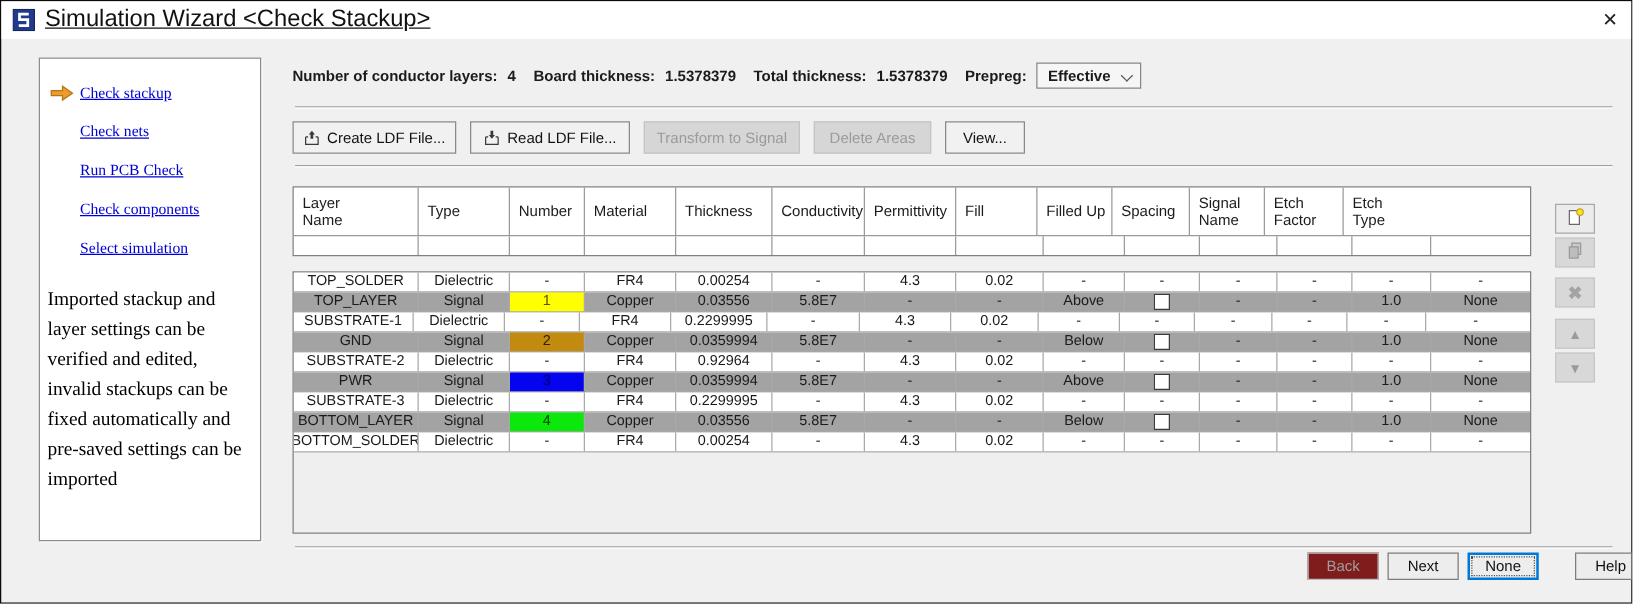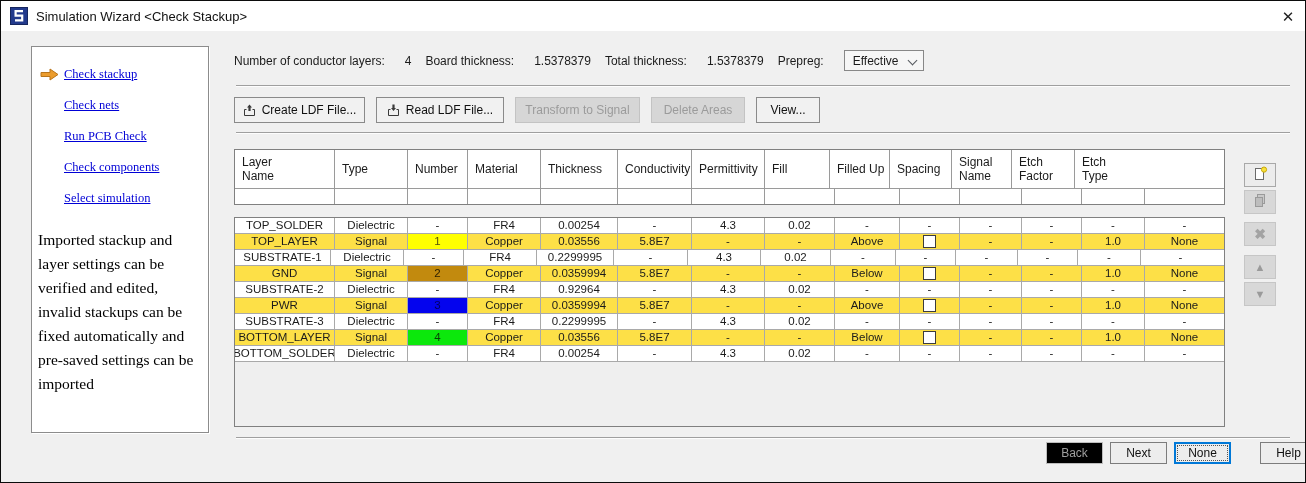--- a/index.html
+++ b/index.html
@@ -5,33 +5,33 @@
   html,body{margin:0;padding:0;background:#fff;}
   .dialog{
     position:relative;width:1304px;height:481px;
     border:1px solid #0b0b0b;background:#f0f0f0;
     font-family:"Liberation Sans",sans-serif;color:#1b1b1b;
     overflow:hidden;
   }
   
   .titlebar{position:absolute;top:0;left:0;right:0;height:30px;background:#ffffff;display:flex;align-items:center;padding-left:9px;}
   .app-icon{width:18px;height:18px;margin-right:8px;flex:0 0 auto;}
-  .title-text{font-size:13px;color:#111;}
+  .title-text{font-size:19px;color:#111;text-decoration:underline;}
   .close-btn{position:absolute;right:7px;top:5px;width:20px;height:20px;display:flex;align-items:center;justify-content:center;
     font-size:15px;color:#222;cursor:pointer;line-height:1;}
   
   .sidebar{position:absolute;left:30px;top:45px;width:178px;height:387px;background:#fff;
     border:1px solid #8c8c8c;box-shadow:1px 1px 0 #ffffff;padding-top:12px;box-sizing:border-box;}
   .nav-item{display:flex;align-items:center;height:31px;padding-left:8px;}
   .nav-arrow{width:24px;flex:0 0 auto;display:flex;align-items:center;}
   .nav-link{font-size:12.5px;color:#0000d6;text-decoration:underline;cursor:pointer;white-space:nowrap;font-family:Liberation Serif, serif;}
   .sidebar-desc{margin:14px 8px 0 6px;font-family:"Liberation Serif",serif;font-size:15.5px;line-height:24px;color:#000;}
   
   .info-bar{position:absolute;left:233px;top:49px;display:flex;align-items:center;gap:14px;font-size:12px;}
-  .info-pair{display:flex;gap:20px;align-items:center;}
+  .info-pair{display:flex;gap:8px;align-items:center;font-weight:bold;}
   .units-bar{position:absolute;right:16px;top:47px;display:flex;align-items:center;gap:7px;font-size:12px;}
   .combo{position:relative;height:21px;border:1px solid #878787;background:#f6f6f6;
     display:inline-flex;align-items:center;padding:0 24px 0 8px;font-size:12px;box-sizing:border-box;cursor:pointer;}
   .combo .chev{position:absolute;right:7px;top:6px;width:6px;height:6px;border-right:1.6px solid #55595e;border-bottom:1.6px solid #55595e;transform:rotate(45deg);}
   
   .groove{position:absolute;height:0;border-top:1px solid #9f9f9f;border-bottom:1px solid #fdfdfd;}
   
   .btn{position:absolute;height:26px;background:#f1f1f1;border:1px solid #8a8a8a;
     display:flex;align-items:center;justify-content:center;gap:6px;font-size:12px;box-sizing:border-box;cursor:pointer;
     font-family:"Liberation Sans",sans-serif;color:#111;}
@@ -41,36 +41,36 @@
   .hdr-grid{position:absolute;left:233px;top:148px;width:989px;background:#fff;border:1px solid #808080;box-sizing:content-box;}
   .hdr-row{display:flex;height:38px;border-bottom:1px solid #9a9a9a;}
   .hcell{box-sizing:border-box;border-right:1px solid #9a9a9a;padding:2px 2px 2px 7px;font-size:12px;
     display:flex;align-items:center;white-space:pre-line;line-height:14px;overflow:hidden;}
   .hcell:last-child{border-right:none;}
   .hdr-empty{display:flex;height:15px;}
   .hdr-empty .hcell{padding:0;}
   
   .data-grid{position:absolute;left:233px;top:216px;width:989px;height:208px;background:#efefef;border:1px solid #808080;overflow:hidden;}
   .drow{display:flex;height:15px;border-bottom:1px solid #a9a9a9;background:#fff;}
-  .drow.signal{background:#fde047;}
+  .drow.signal{background:#a3a3a3;}
   .dcell{box-sizing:border-box;border-right:1px solid #a9a9a9;font-size:11.5px;line-height:15px;
     display:flex;align-items:center;justify-content:center;overflow:hidden;white-space:nowrap;}
   .dcell:last-child{border-right:none;}
   .cb{width:11px;height:11px;border:1px solid #3c3c3c;background:#fff;display:inline-block;cursor:pointer;}
   
   .tool-btn{position:absolute;left:1243px;width:32px;height:24px;background:#ececec;border:1px solid #a8a8a8;
     display:flex;align-items:center;justify-content:center;box-sizing:border-box;cursor:pointer;font-size:12px;color:#9a9a9a;}
   .tool-btn.disabled{background:#d8d8d8;border-color:#c6c6c6;cursor:default;}
   .tool-btn .tri{font-size:11px;color:#9a9a9a;}
   .tool-btn .x{font-weight:bold;font-size:14px;color:#a3a3a3;}
   
   .fbtn{position:absolute;top:441px;width:57px;height:22px;background:#ededed;border:1px solid #7c7c7c;
     font-size:12px;display:flex;align-items:center;justify-content:center;box-sizing:border-box;cursor:pointer;
     font-family:"Liberation Sans",sans-serif;color:#111;}
-  .fbtn.disabled{background:#000000;border-color:#bdbdbd;color:#9e9e9e;cursor:default;}
+  .fbtn.disabled{background:#7f1d1d;border-color:#bdbdbd;color:#9e9e9e;cursor:default;}
   .fbtn.focused{border:2px solid #0078d7;position:absolute;}
   .fbtn.focused::after{content:'';position:absolute;inset:1px;border:1px dotted #555;pointer-events:none;}
 </style>
 </head>
 <body>
 
 <div class="dialog">
 
   <div class="titlebar">
     <svg class="app-icon" viewBox="0 0 18 18">

